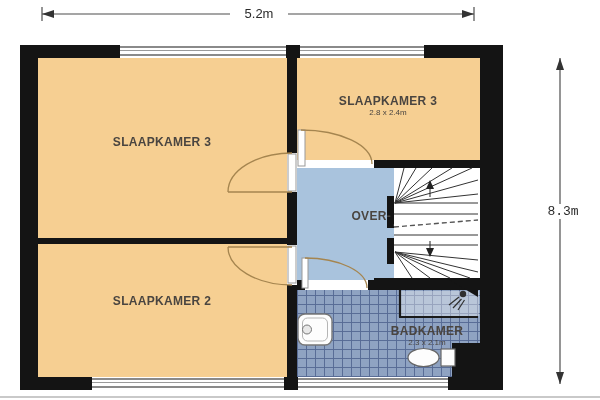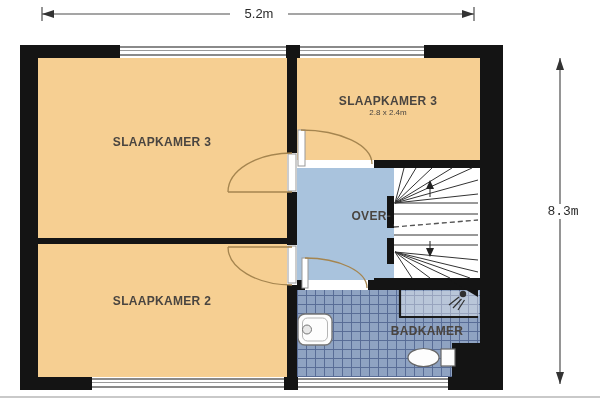--- a/index.html
+++ b/index.html
@@ -165,19 +165,20 @@
   </div>
   <div class="room-label" style="left:288px;top:96px;width:200px;">
     <span class="nm">SLAAPKAMER 3</span>
     <span class="sz">2.8 x 2.4m</span>
   </div>
   <div class="room-label" style="left:291px;top:211px;width:100px;text-align:right;">
     <span class="nm">OVER-</span>
   </div>
   <div class="room-label" style="left:299px;top:326px;width:200px;margin-left:28px;">
     <span class="nm">BADKAMER</span>
+    <span class="sz">2.3 x 2.1m</span>
   </div>
 
   <div class="dim-label" style="left:230px;top:6px;width:52px;">5.2m</div>
   <div class="dim-label" style="left:534px;top:204px;width:52px;font-family:Liberation Mono, monospace;">8.3m</div>
 
   <div class="edge-line" style="left:0;top:396px;width:600px;height:2px;"></div>
 </div>
 
 </body></html>

